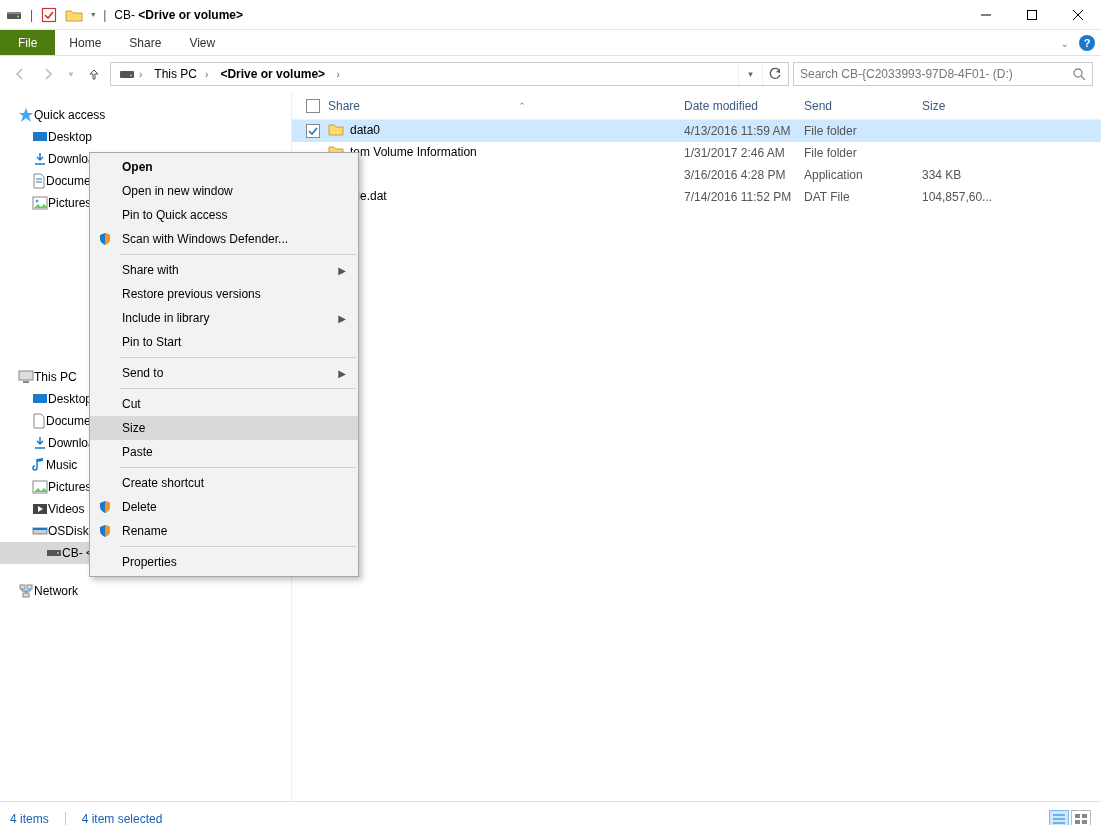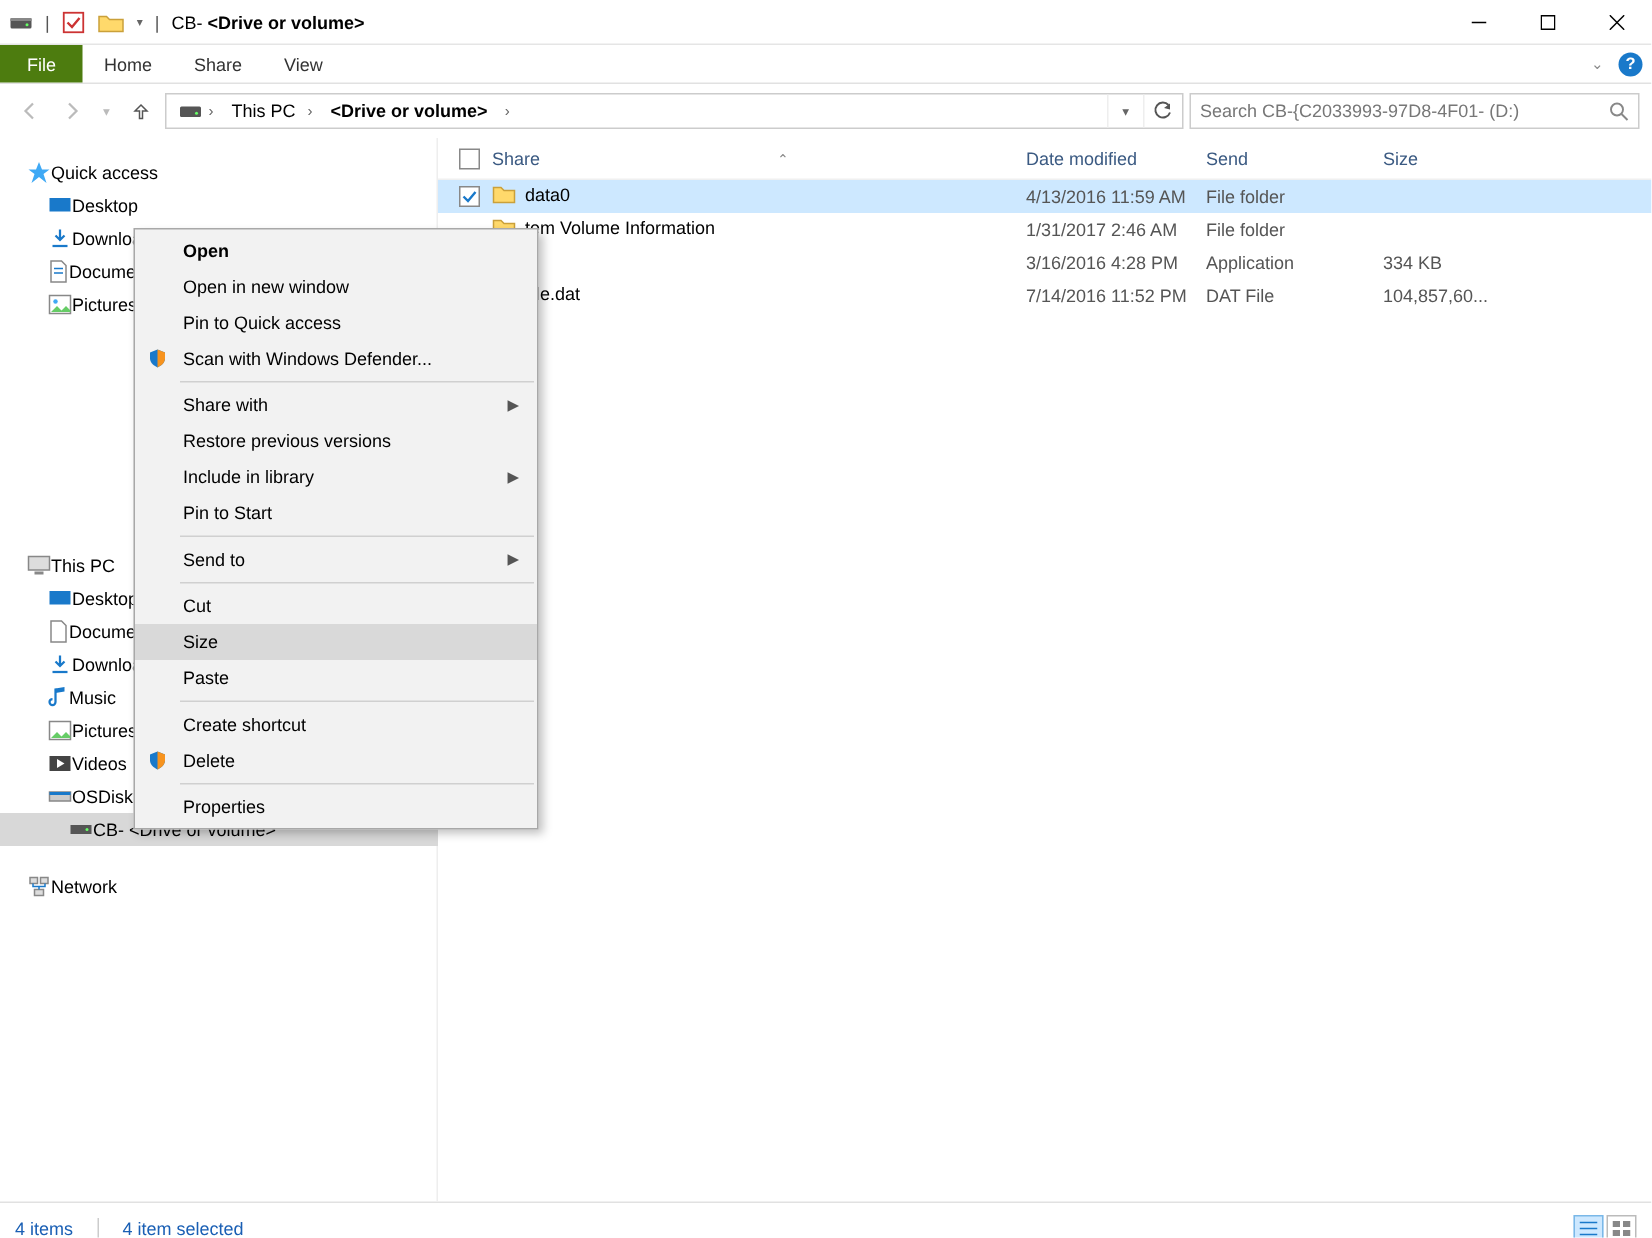--- a/index.html
+++ b/index.html
@@ -420,15 +420,24 @@
   <div class="mi">Create shortcut</div>
   <div class="mi">
       <span class="micon">
         <svg width="14" height="14">
           <path d="M7 1 l5 2 v4 c0 3 -3 5 -5 6 c-2 -1 -5 -3 -5 -6 v-4 z" fill="#1979ca"></path>
           <path d="M7 1 l5 2 v4 c0 3 -3 5 -5 6 z" fill="#f7931e"></path>
         </svg>
       </span>
       <span>Delete</span>
     </div>
+  <div class="mi">
+      <span class="micon">
+        <svg width="14" height="14">
+          <path d="M7 1 l5 2 v4 c0 3 -3 5 -5 6 c-2 -1 -5 -3 -5 -6 v-4 z" fill="#1979ca"></path>
+          <path d="M7 1 l5 2 v4 c0 3 -3 5 -5 6 z" fill="#f7931e"></path>
+        </svg>
+      </span>
+      <span>Rename</span>
+    </div>
   <div class="sepline"></div>
   <div class="mi">Properties</div>
 </div>
 
 </body></html>

